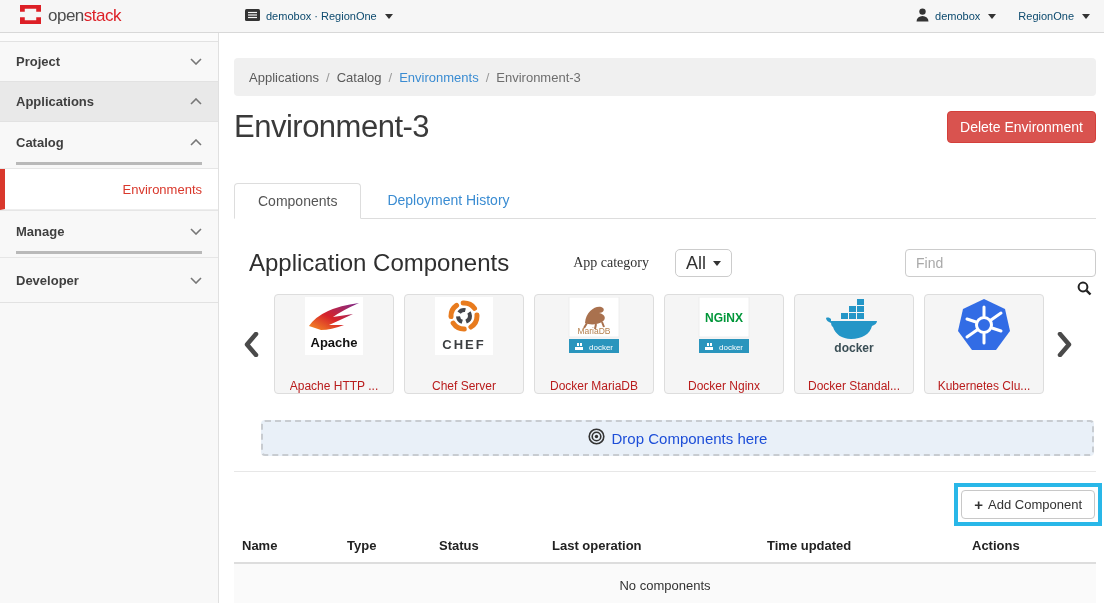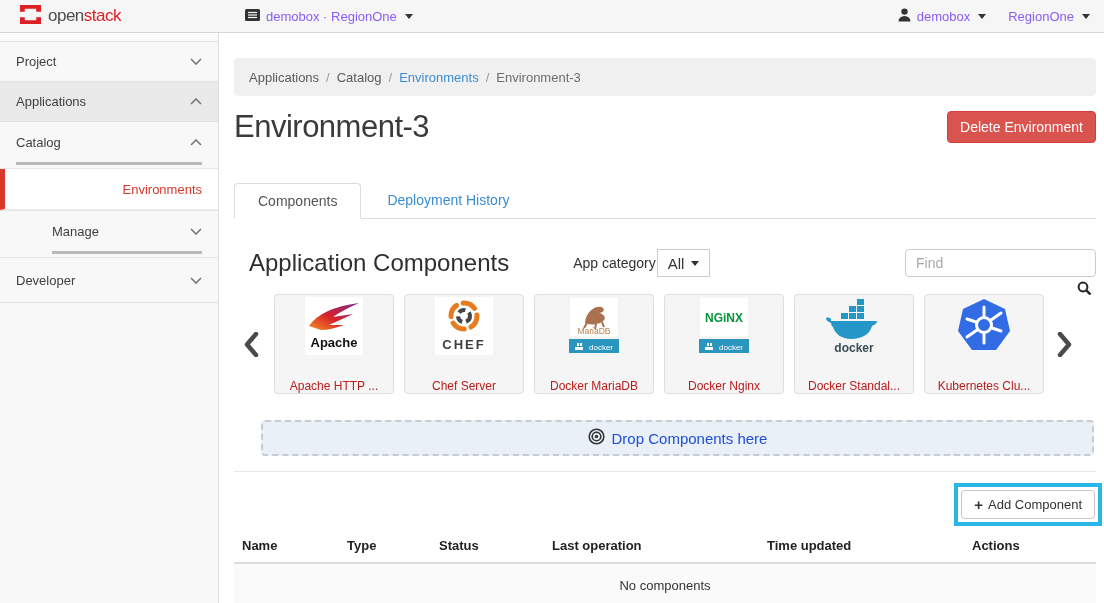--- a/index.html
+++ b/index.html
@@ -6,32 +6,32 @@
   html,body { background:#fff; }
   body { font-family:"Liberation Sans", sans-serif; color:#333; }
   .app { position:relative; width:1104px; height:603px; overflow:hidden; background:#fff; }
 
   
   .topbar { position:absolute; top:0; left:0; width:1104px; height:33px; background:#f6f6f6;
             border-bottom:1px solid #d8d8d8; display:flex; align-items:center; }
   .brand { width:219px; display:flex; align-items:center; gap:6px; padding-left:19px; cursor:pointer; }
   .brand-text { font-size:17px; font-weight:normal; letter-spacing:-0.5px; color:#4d4d4d; }
   .brand-text .red { color:#dd1f26; }
-  .menu-item { display:flex; align-items:center; gap:6px; font-size:13px; color:#8b5cf6; cursor:pointer; }
+  .menu-item { display:flex; align-items:center; gap:6px; font-size:11px; color:#0c4a6e; cursor:pointer; }
   .ctx { margin-left:26px; }
   .top-right { margin-left:auto; display:flex; align-items:center; gap:22px; padding-right:14px; }
   .caret { display:inline-block; width:0; height:0; border-left:4px solid transparent;
            border-right:4px solid transparent; border-top:5px solid #333; margin-left:2px; }
 
   
   .sidebar { position:absolute; top:33px; left:0; width:219px; height:570px; background:#f8f8f8;
              border-right:1px solid #e0e0e0; }
   .side-top { height:9px; border-bottom:1px solid #e2e2e2; background:#fbfbfb; }
   .side-row { display:flex; align-items:center; justify-content:space-between; height:40px;
-              padding:0 16px; font-size:13px; font-weight:normal; color:#3f3f3f;
+              padding:0 16px; font-size:13px; font-weight:bold; color:#3f3f3f;
               border-bottom:1px solid #e2e2e2; cursor:pointer; background:#f8f8f8; }
   .side-row.open-section { background:#e9e9e9; }
   .side-row.no-border { border-bottom:none; }
   .section-underline { height:3px; background:#b9b9b9; margin:0 16px; }
   .underline-wrap { border-bottom:1px solid #e6e6e6; padding-bottom:3px; background:#f8f8f8; }
   .side-sub { display:flex; align-items:center; justify-content:flex-end; height:41px;
               padding:0 16px; font-size:13px; background:#fff; color:#444;
               border-bottom:1px solid #f0f0f0; cursor:pointer; }
   .side-sub.active { color:#d9382c; border-left:5px solid #d9382c; padding-left:11px;
                      border-bottom:1px solid #eee; }
@@ -55,23 +55,23 @@
 
   .tabs { margin-top:38px; border-bottom:1px solid #ddd; display:flex; }
   .tab { font-size:14px; padding:9px 23px; cursor:pointer; }
   .tab.active { background:#fff; border:1px solid #ddd; border-bottom:1px solid #fff;
                 margin-bottom:-1px; border-radius:4px 4px 0 0; color:#555; }
   .tab.inactive { color:#3a8cd2; padding:9px 26px; }
 
   .panel { padding-top:29px; }
   .panel-head { display:flex; align-items:center; height:30px; }
   .panel-title { font-size:24px; font-weight:400; color:#2f2f2f; margin-left:15px; }
-  .cat-label { font-size:14px; color:#333; margin-left:64px; }
-  .all-btn { margin-left:1px; background:#fff; border:1px solid #ccc; border-radius:0;
-             height:28px; padding:0 10px; font-size:15px; color:#333; display:flex;
+  .cat-label { font-size:14px; color:#333; margin-left:64px;font-family:Liberation Serif, serif; }
+  .all-btn { margin-left:26px; background:#fff; border:1px solid #ccc; border-radius:5px;
+             height:28px; padding:0 10px; font-size:18px; color:#333; display:flex;
              align-items:center; gap:5px; font-family:inherit; cursor:pointer; }
   .find-wrap { margin-left:auto; position:relative; }
   .find-wrap input { width:191px; height:28px; border:1px solid #ccc; border-radius:4px;
                      padding:0 10px; font-size:14px; font-family:inherit; color:#333; }
   .find-wrap input::placeholder { color:#a9a9a9; }
   .search-icon { position:absolute; right:4px; top:32px; cursor:pointer; }
 
   .carousel { margin-top:16px; display:flex; align-items:center; }
   .chev { cursor:pointer; display:flex; align-items:center; }
   .chev.left { margin-left:10px; }
@@ -172,21 +172,21 @@
             <polyline points="1,6 6,1 11,6" fill="none" stroke="#777" stroke-width="1.6"></polyline>
           </svg>
       </div>
       <div class="section-underline"></div>
     </div>
 
     <div class="side-sub active">
       <span>Environments</span>
     </div>
 
-    <div class="underline-wrap" style="border-top:1px solid #e6e6e6;padding-left:36px;">
+    <div class="underline-wrap" style="border-top:1px solid #e6e6e6;">
       <div class="side-row no-border">
         <span>Manage</span>
         <svg class="chev-svg" width="12" height="7" viewBox="0 0 12 7">
             <polyline points="1,1 6,6 11,1" fill="none" stroke="#777" stroke-width="1.6"></polyline>
           </svg>
       </div>
       <div class="section-underline"></div>
     </div>
 
     <div class="side-row" style="height:45px;">

